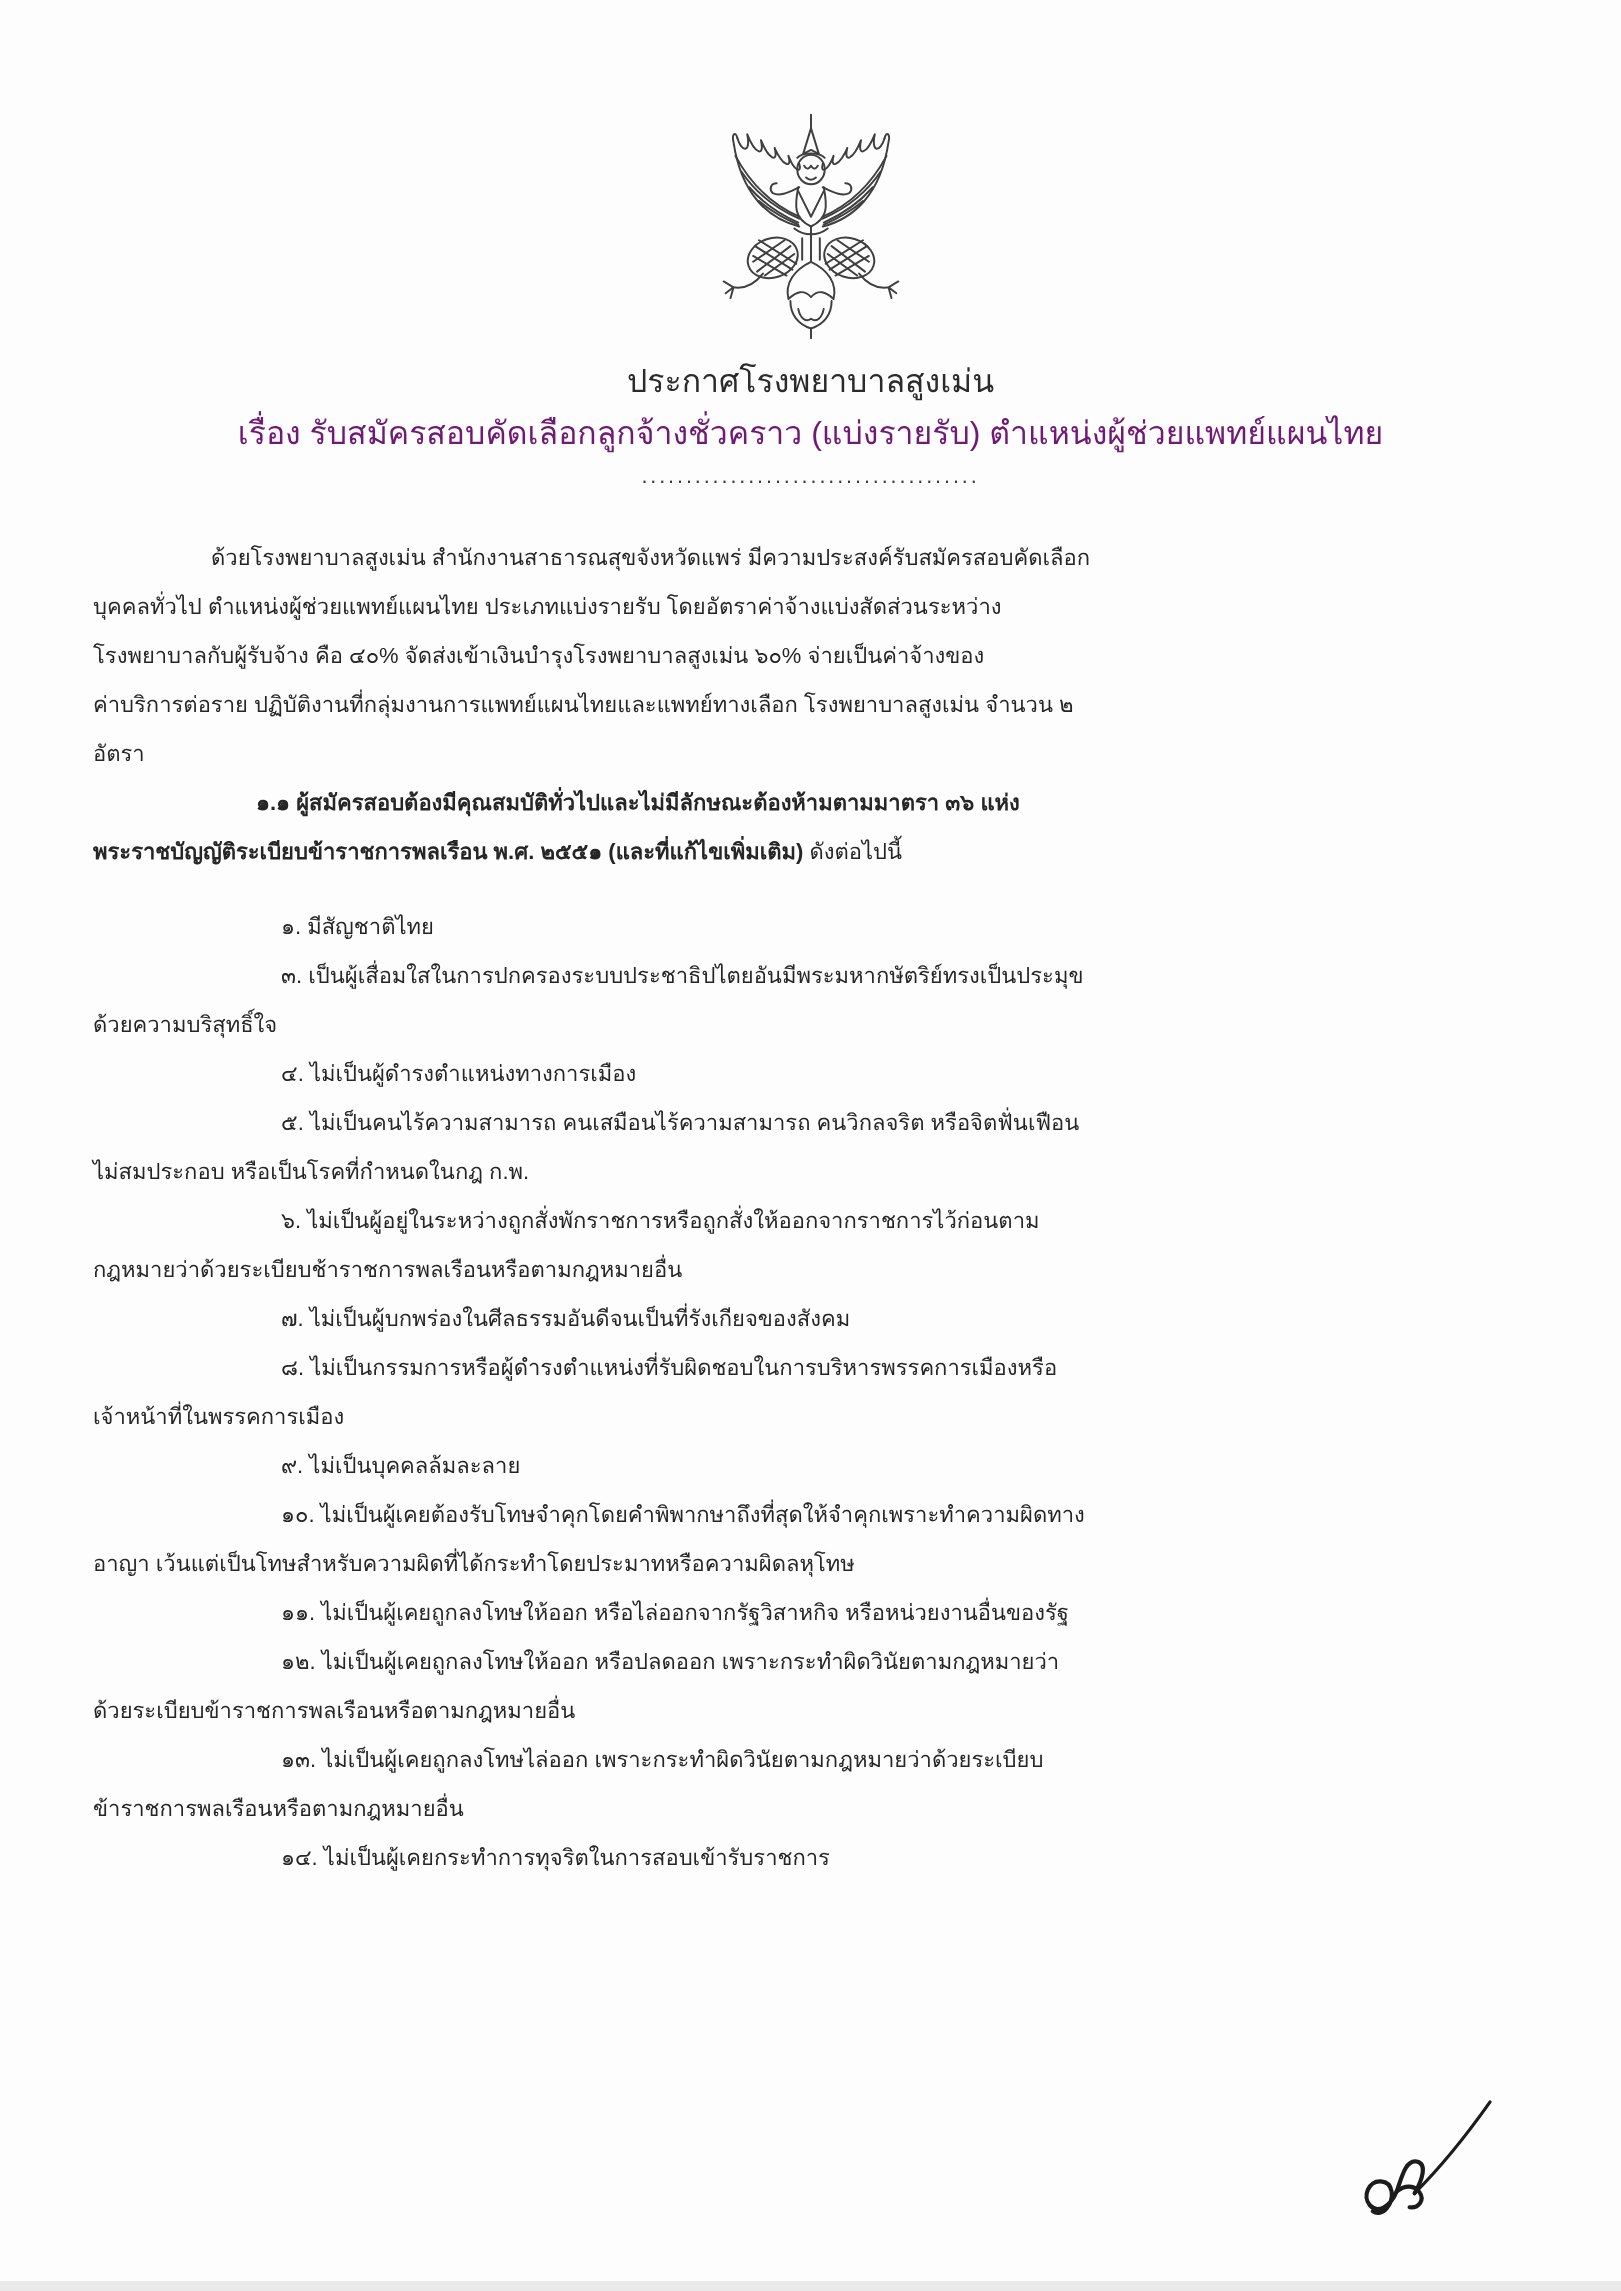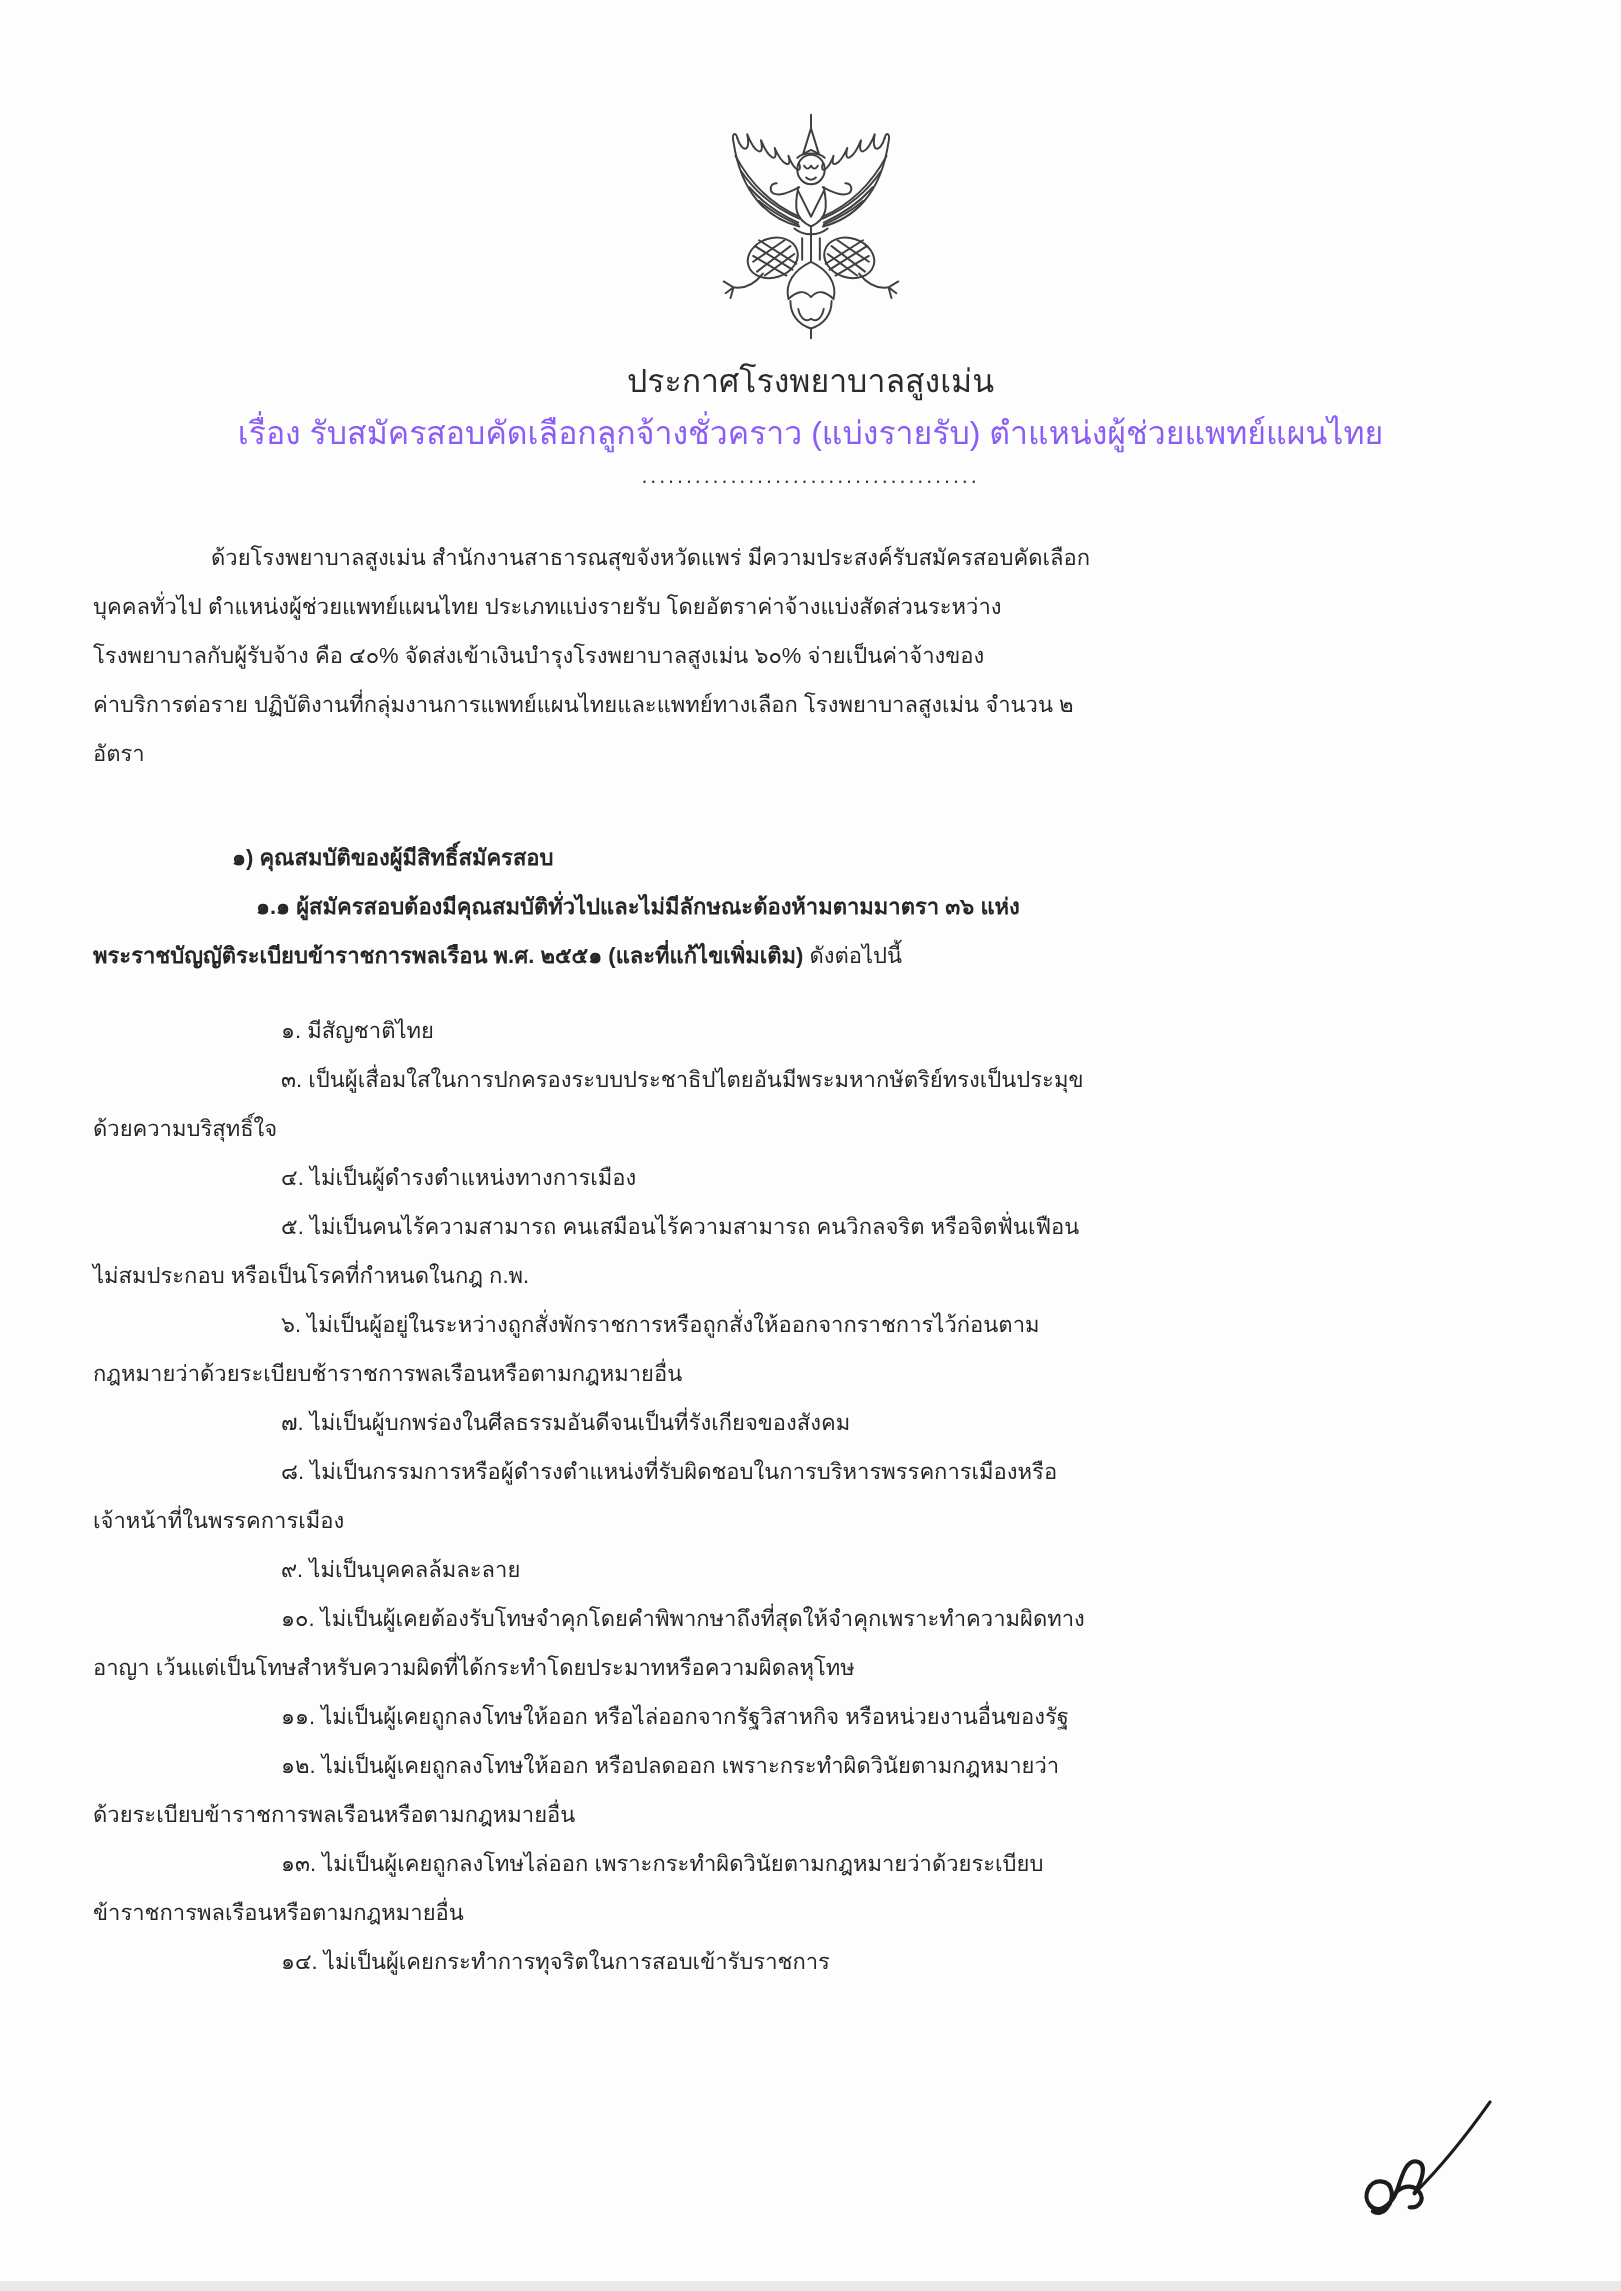--- a/index.html
+++ b/index.html
@@ -27,21 +27,21 @@
     text-align:center;
     font-size:32px;
     line-height:49px;
     color:#2b2b2b;
     white-space:nowrap;
   }
   .title2{
     text-align:center;
     font-size:32px;
     line-height:55px;
-    color:#8b5cf6;
+    color:#701a75;
     white-space:nowrap;
   }
   .dots{
     text-align:center;
     font-size:21.6px;
     line-height:29px;
     letter-spacing:2.9px;
     color:#3a3a3a;
   }
   .content{
@@ -123,21 +123,20 @@
   <div class="dots">......................................</div>
 
   <div class="content">
 
     <div class="line ind-p">ด้วยโรงพยาบาลสูงเม่น  สำนักงานสาธารณสุขจังหวัดแพร่  มีความประสงค์รับสมัครสอบคัดเลือก</div>
     <div class="line">บุคคลทั่วไป  ตำแหน่งผู้ช่วยแพทย์แผนไทย  ประเภทแบ่งรายรับ  โดยอัตราค่าจ้างแบ่งสัดส่วนระหว่าง</div>
     <div class="line">โรงพยาบาลกับผู้รับจ้าง  คือ  ๔๐%  จัดส่งเข้าเงินบำรุงโรงพยาบาลสูงเม่น  ๖๐%  จ่ายเป็นค่าจ้างของ</div>
     <div class="line">ค่าบริการต่อราย  ปฏิบัติงานที่กลุ่มงานการแพทย์แผนไทยและแพทย์ทางเลือก  โรงพยาบาลสูงเม่น  จำนวน ๒</div>
     <div class="line">อัตรา</div>
 
-    <div class="line ind-h bold heading">๑) คุณสมบัติของผู้มีสิทธิ์สมัครสอบ</div>
     <div class="line ind-s bold">๑.๑  ผู้สมัครสอบต้องมีคุณสมบัติทั่วไปและไม่มีลักษณะต้องห้ามตามมาตรา ๓๖ แห่ง</div>
     <div class="line"><span class="bold">พระราชบัญญัติระเบียบข้าราชการพลเรือน พ.ศ. ๒๕๕๑ (และที่แก้ไขเพิ่มเติม)</span><span>  ดังต่อไปนี้</span></div>
 
     <div class="line ind-i items-start">๑.  มีสัญชาติไทย</div>
     <div class="line ind-i">๓.  เป็นผู้เสื่อมใสในการปกครองระบบประชาธิปไตยอันมีพระมหากษัตริย์ทรงเป็นประมุข</div>
     <div class="line">ด้วยความบริสุทธิ์ใจ</div>
     <div class="line ind-i">๔.  ไม่เป็นผู้ดำรงตำแหน่งทางการเมือง</div>
     <div class="line ind-i">๕.  ไม่เป็นคนไร้ความสามารถ  คนเสมือนไร้ความสามารถ  คนวิกลจริต  หรือจิตฟั่นเฟือน</div>
     <div class="line">ไม่สมประกอบ  หรือเป็นโรคที่กำหนดในกฎ ก.พ.</div>
     <div class="line ind-i">๖.  ไม่เป็นผู้อยู่ในระหว่างถูกสั่งพักราชการหรือถูกสั่งให้ออกจากราชการไว้ก่อนตาม</div>

